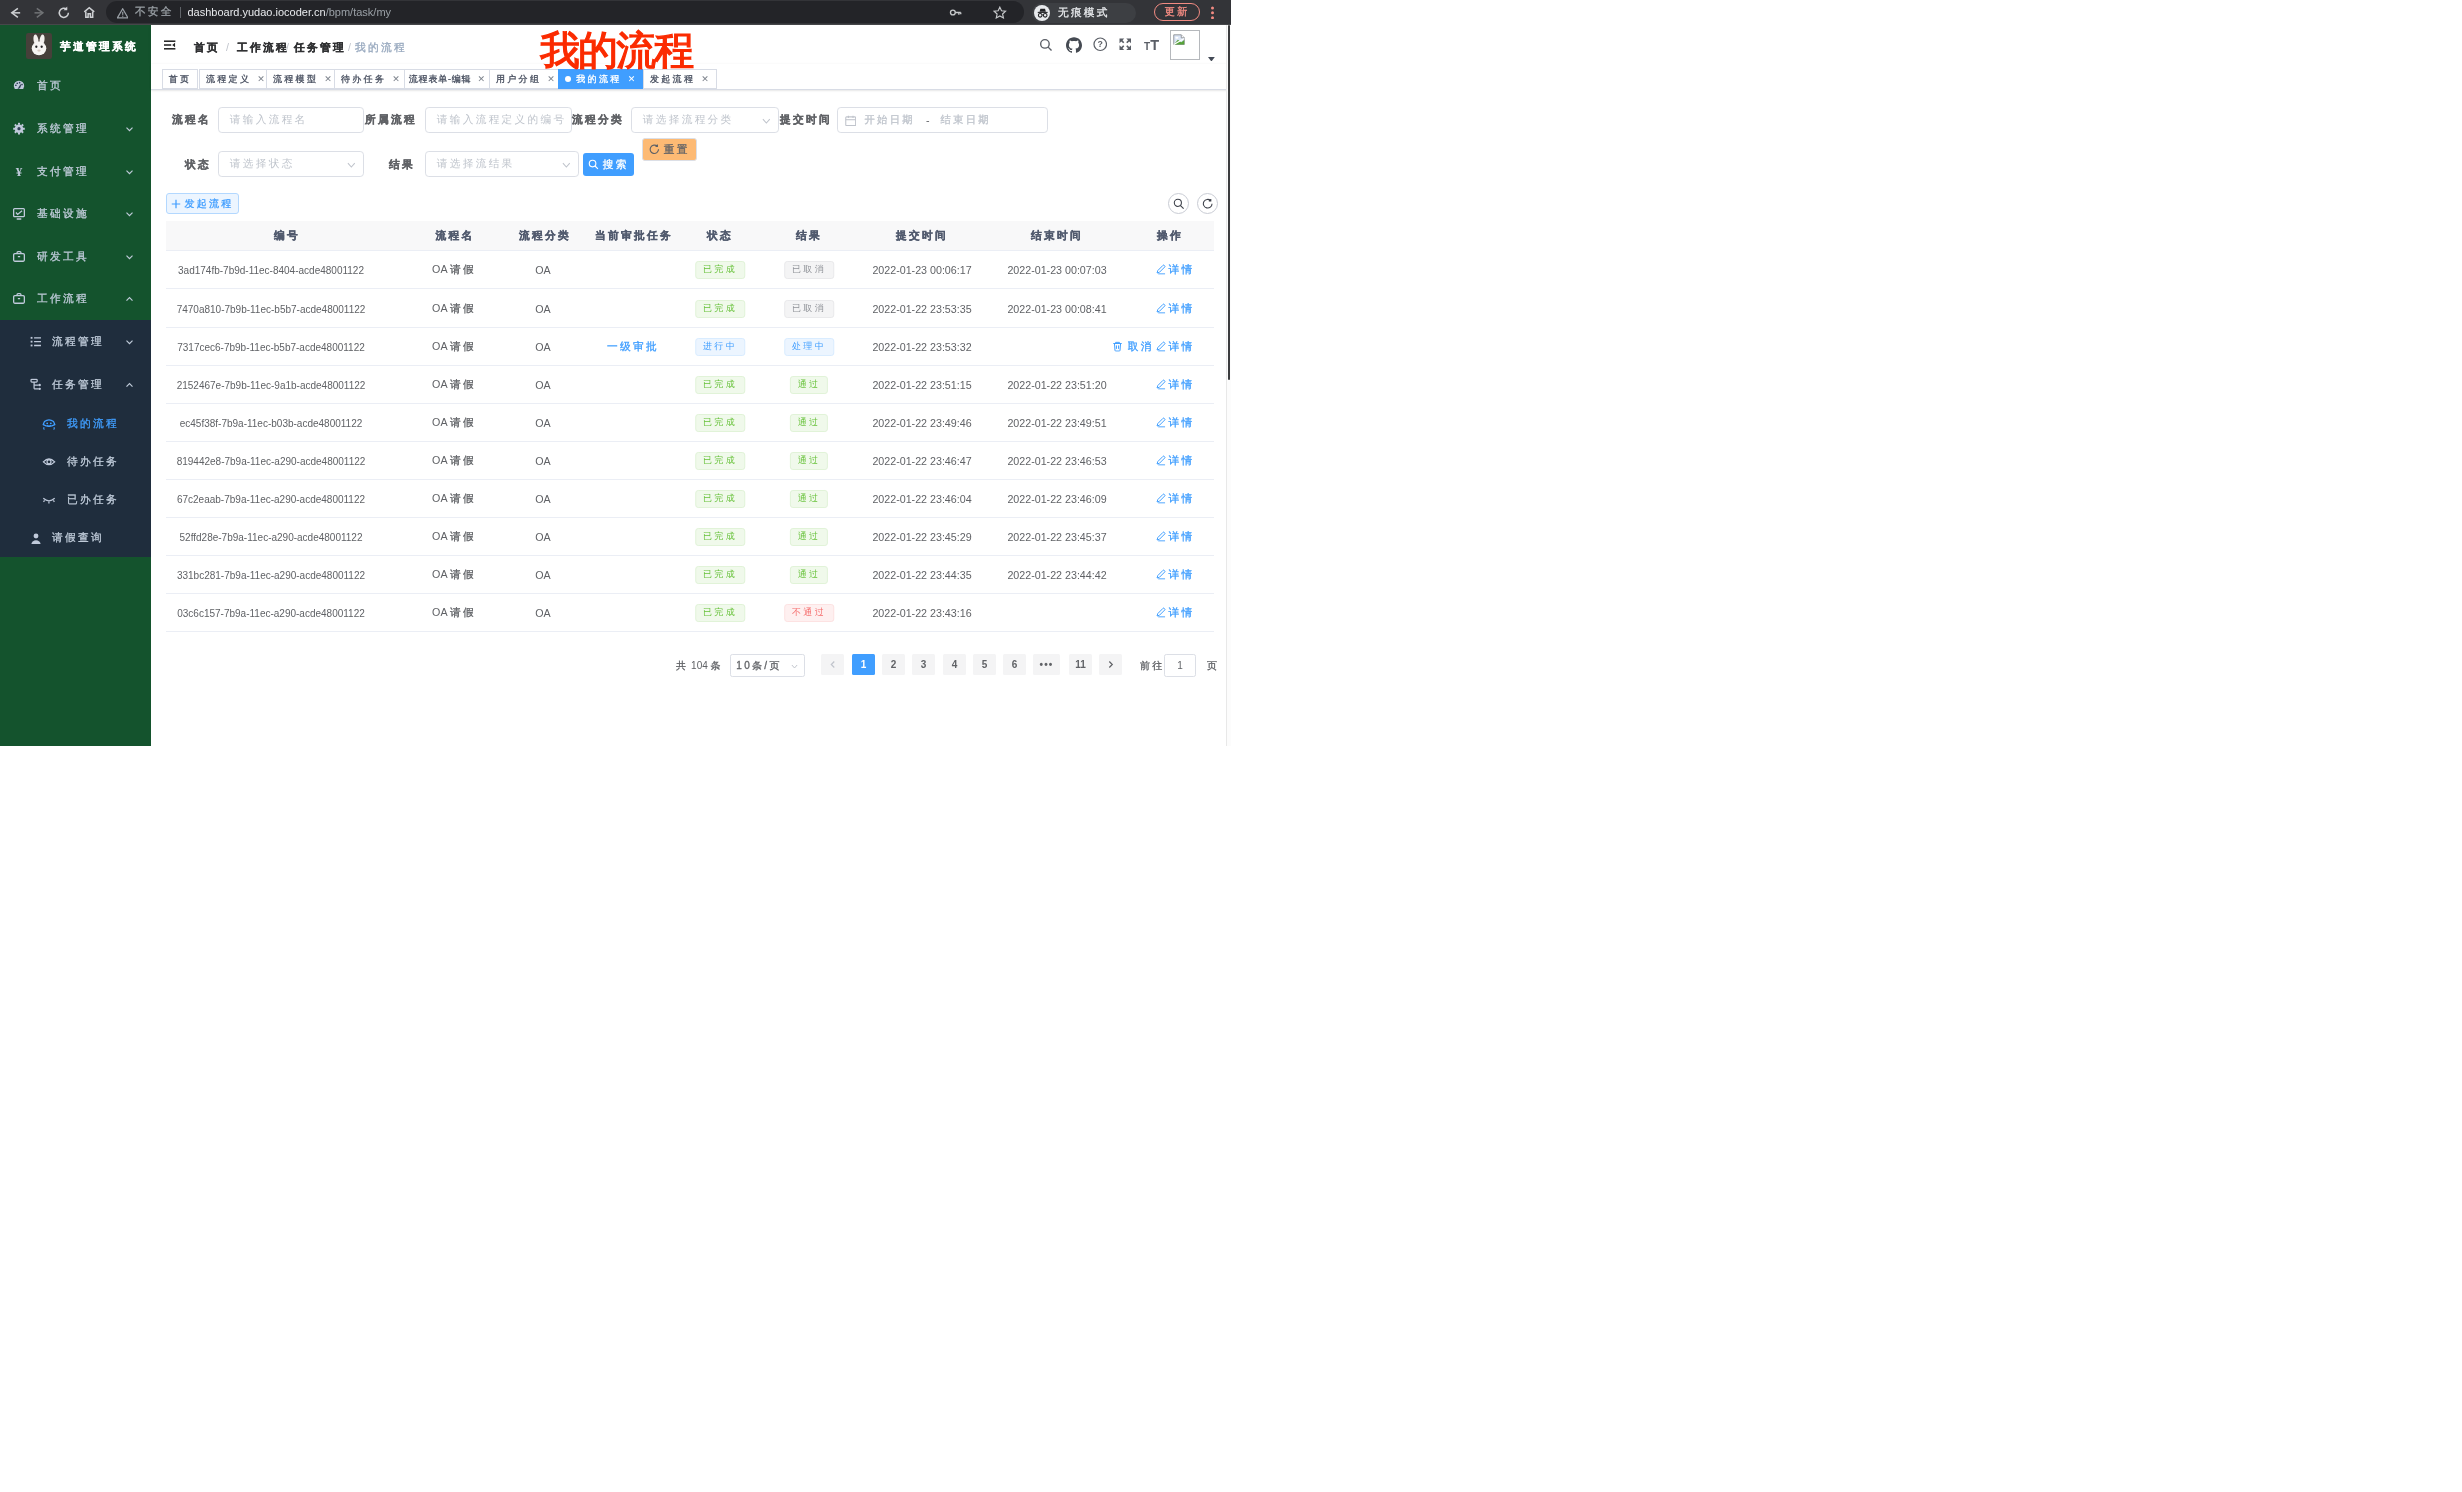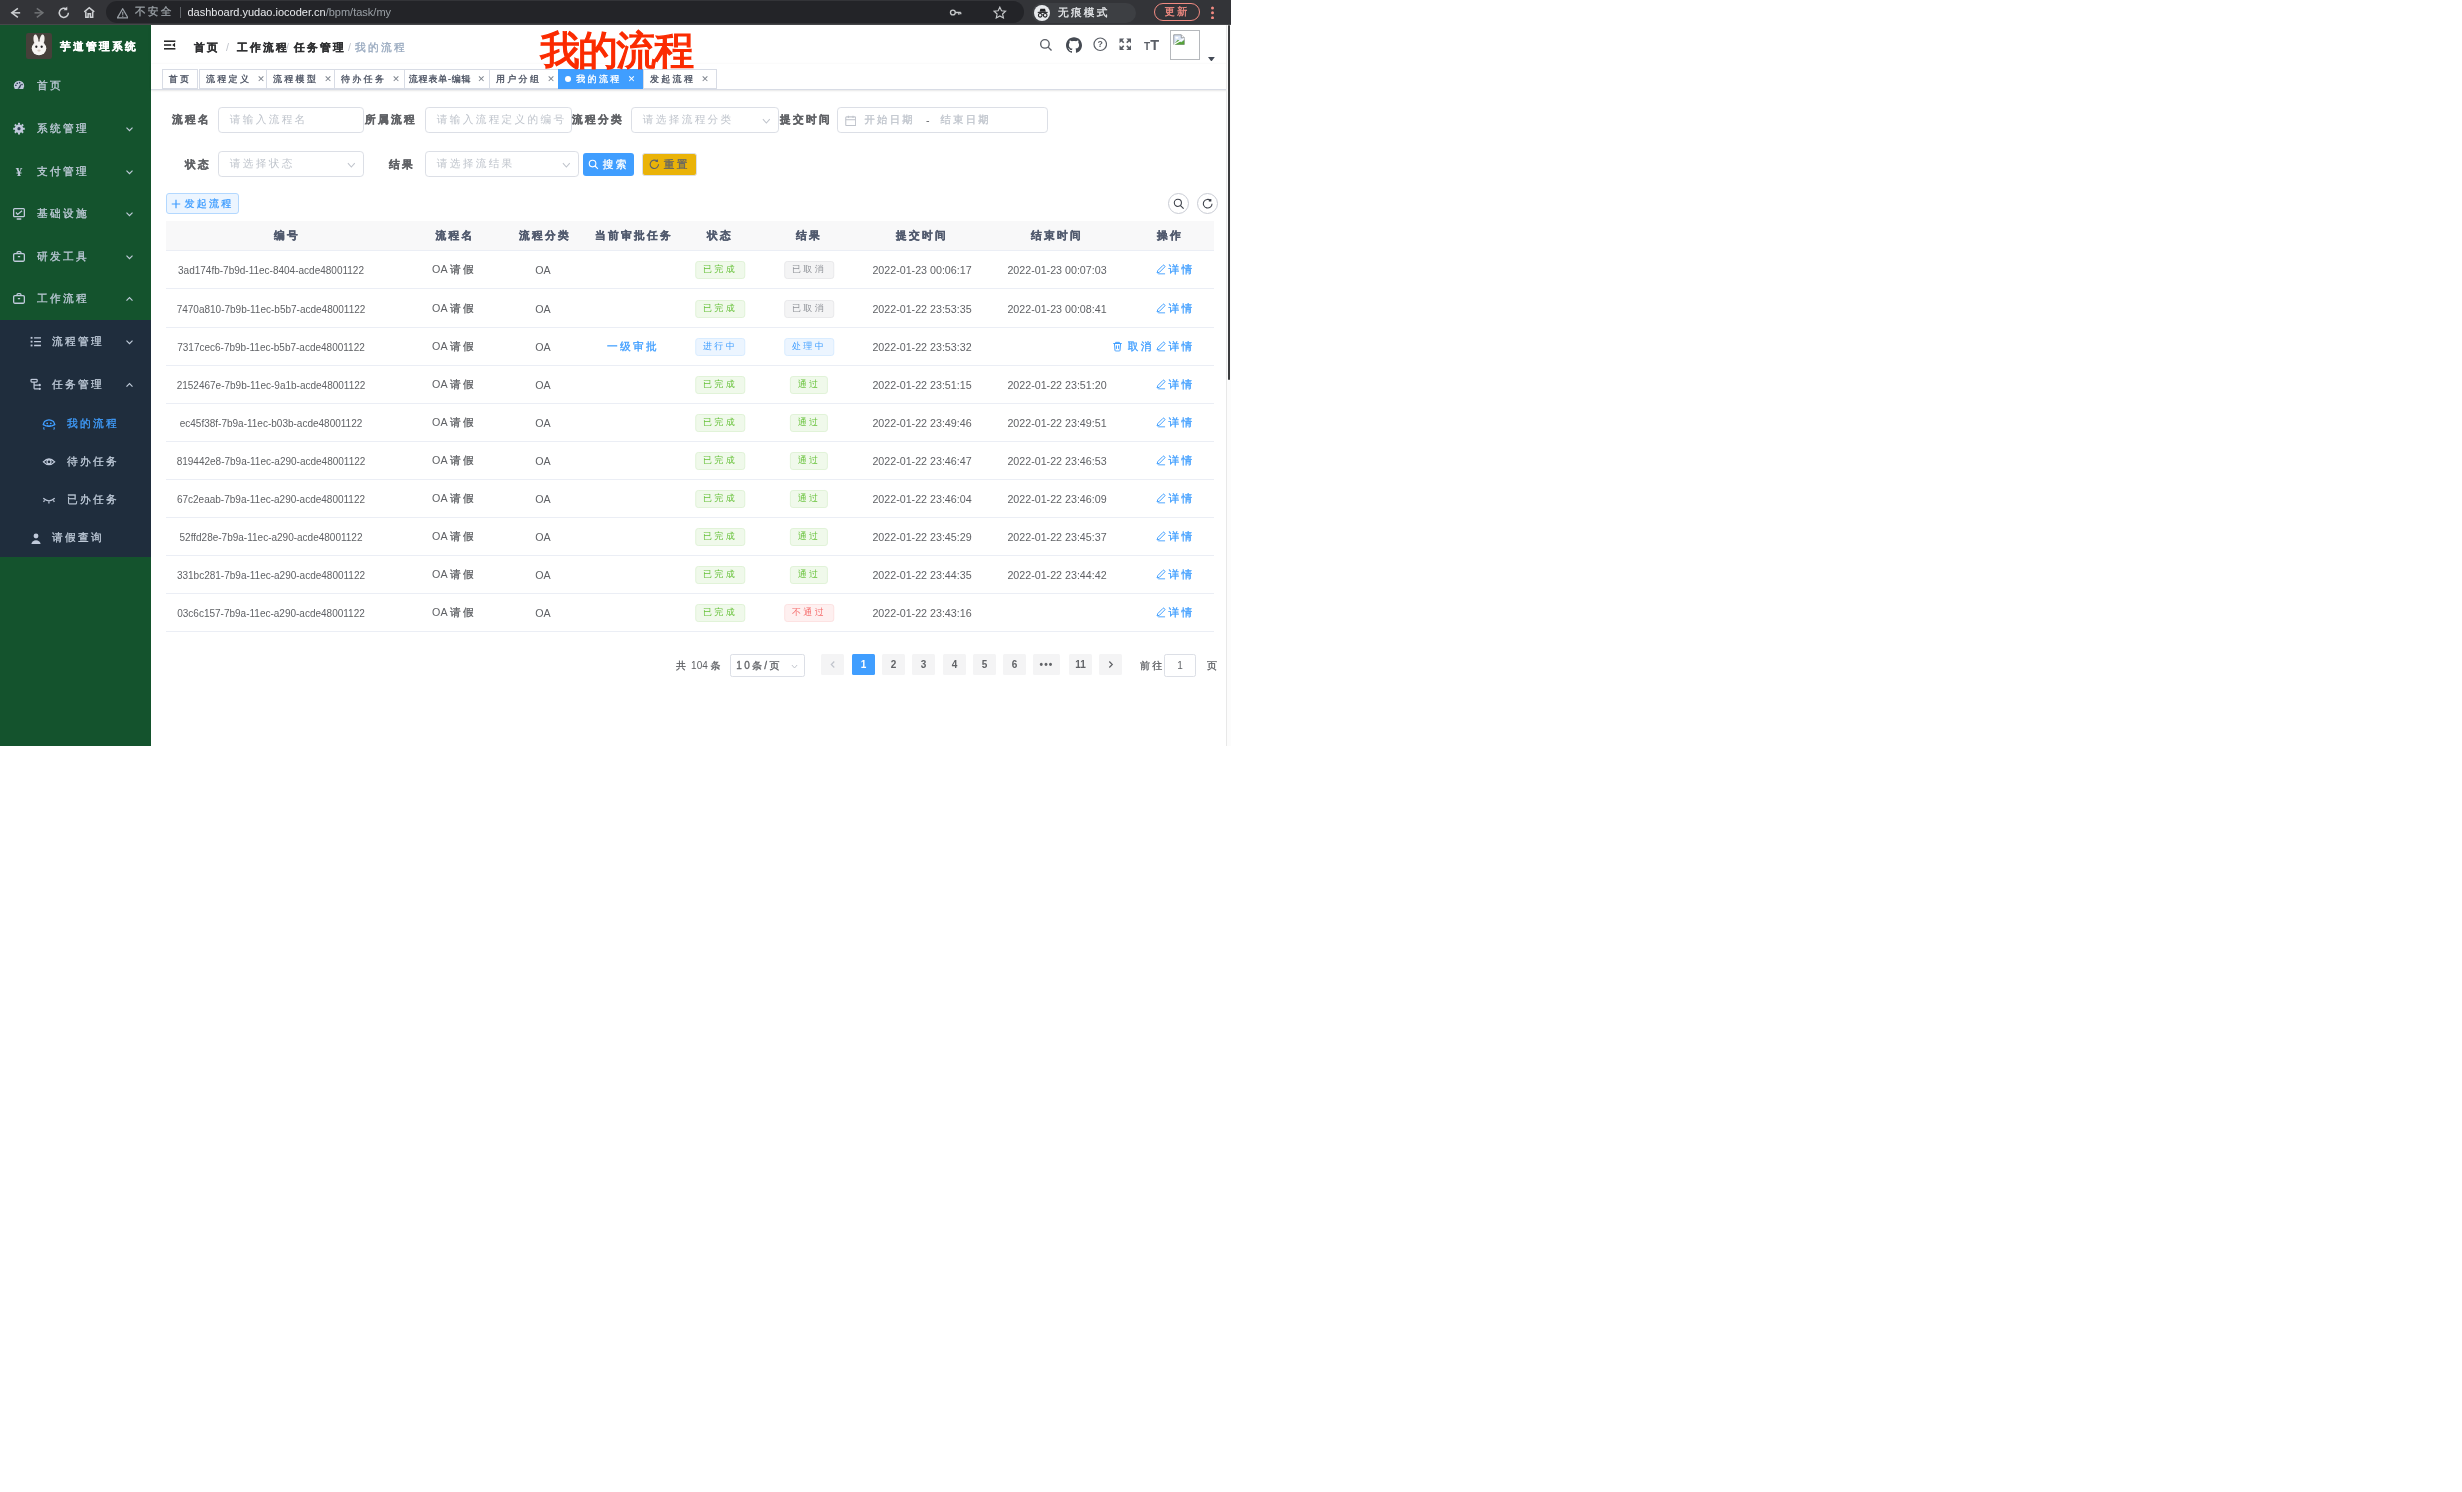--- a/index.html
+++ b/index.html
@@ -386,21 +386,21 @@
         <path d="M2.5 4.5 L7 9.5 L11.5 4.5" stroke="#c0c4cc" stroke-width="1.4" fill="none"></path>
       </svg></span>
   </div>
 <div class="btn" style="left:583px;top:153px;width:51px;height:23px;background:#409eff;color:#fff">
     <svg class="ic" width="10.7" height="10.7" viewBox="0 0 14 14" style="">
       <circle cx="6" cy="6" r="4.3" fill="none" stroke="#fff" stroke-width="1.5"></circle>
       <path d="M9.2 9.2 L13 13" stroke="#fff" stroke-width="1.5"></path>
     </svg>
     <span class="zh" style="margin-left:3.8px">搜索</span>
   </div>
-<div class="btn" style="left:642px;top:153px;width:55px;height:23px;background:#eab308;border:0.8px solid #dcdfe6;color:#606266">
+<div class="btn" style="left:642px;top:138px;width:55px;height:23px;background:#fdba74;border:0.8px solid #dcdfe6;color:#606266">
     <svg class="ic" width="10.7" height="10.7" viewBox="0 0 14 14" style="">
       <path d="M12.5 7 a5.5 5.5 0 1 1 -1.6-3.9 M11 0.8 v2.5 h-2.5" fill="none" stroke="#606266" stroke-width="1.5"></path>
     </svg>
     <span class="zh" style="margin-left:3.8px">重置</span>
   </div>
 <div class="btn" style="left:166px;top:193px;width:73px;height:21px;background:#ecf5ff;border:0.8px solid #b3d8ff;color:#409eff;font-size:10px">
     <svg class="ic" width="10" height="10" viewBox="0 0 13 13" style="">
       <path d="M6.5 1 v11 M1 6.5 h11" stroke="#409eff" stroke-width="1.6"></path>
     </svg>
     <span class="zh" style="margin-left:3px">发起流程</span>

